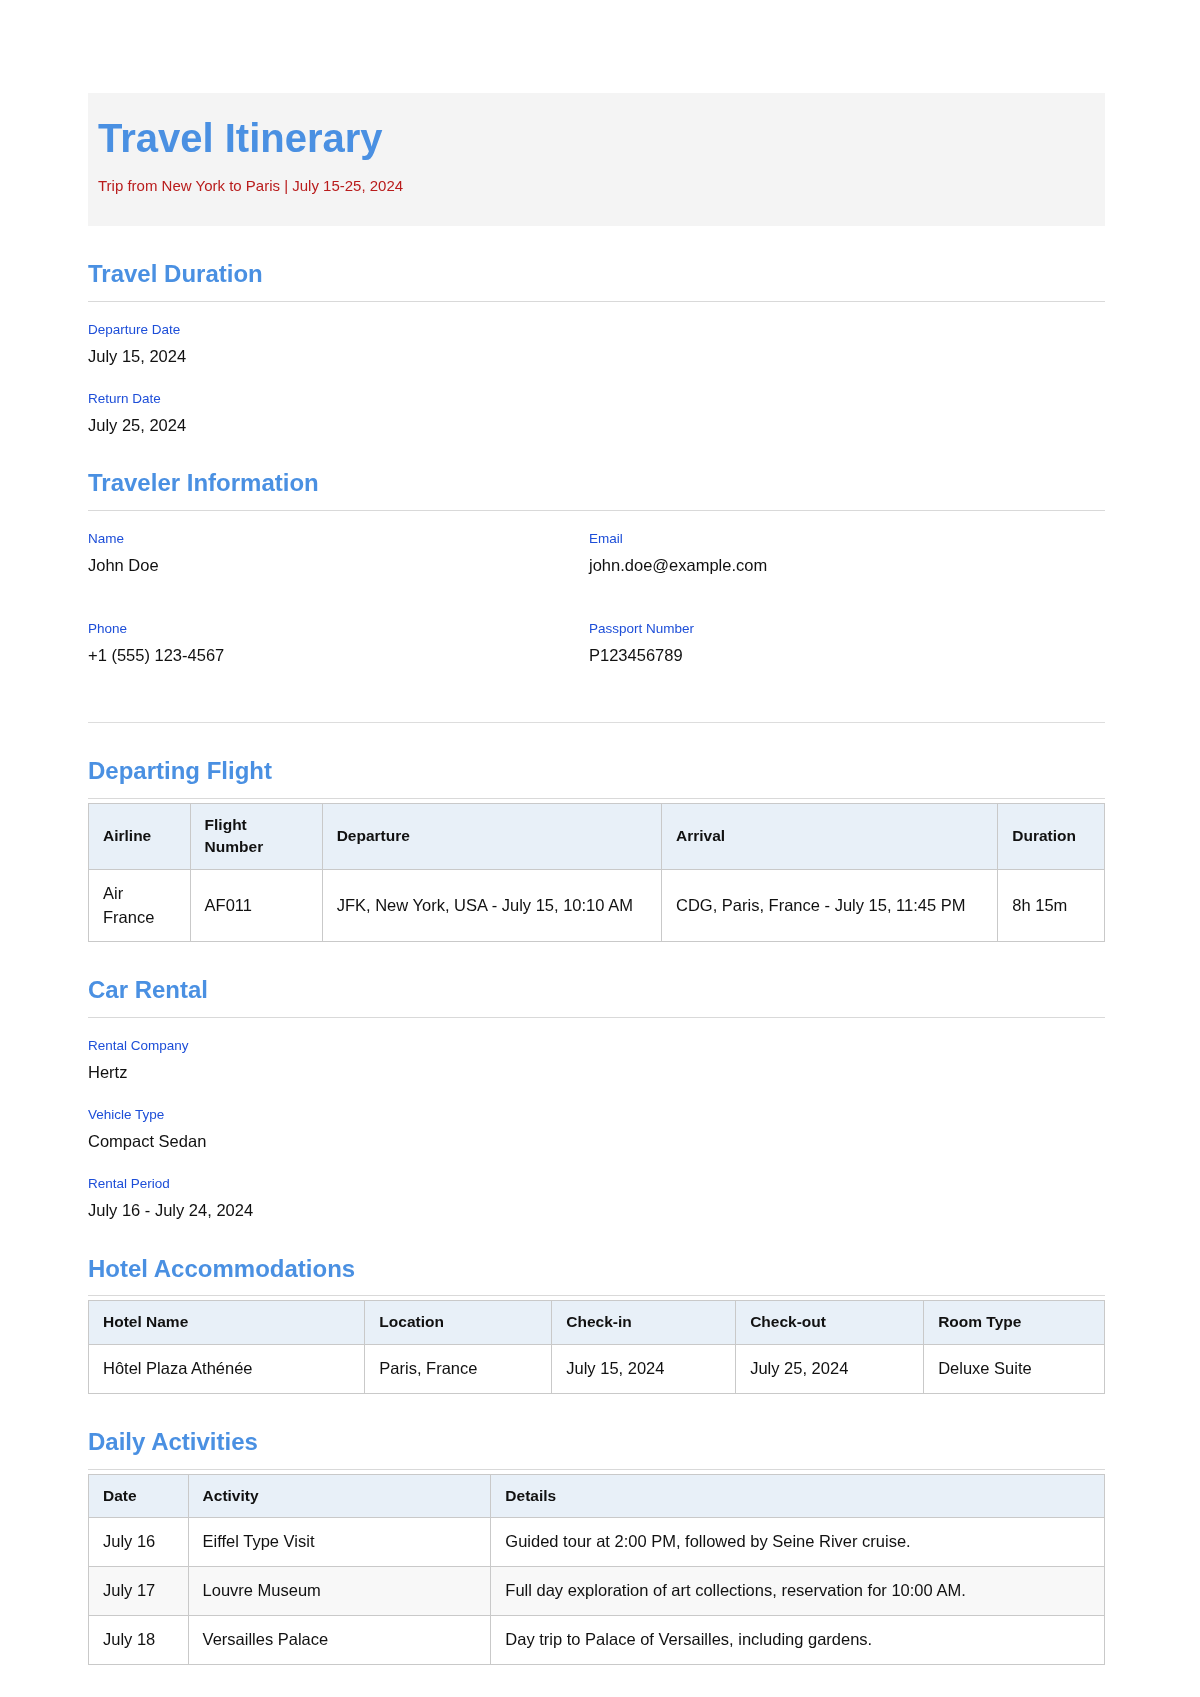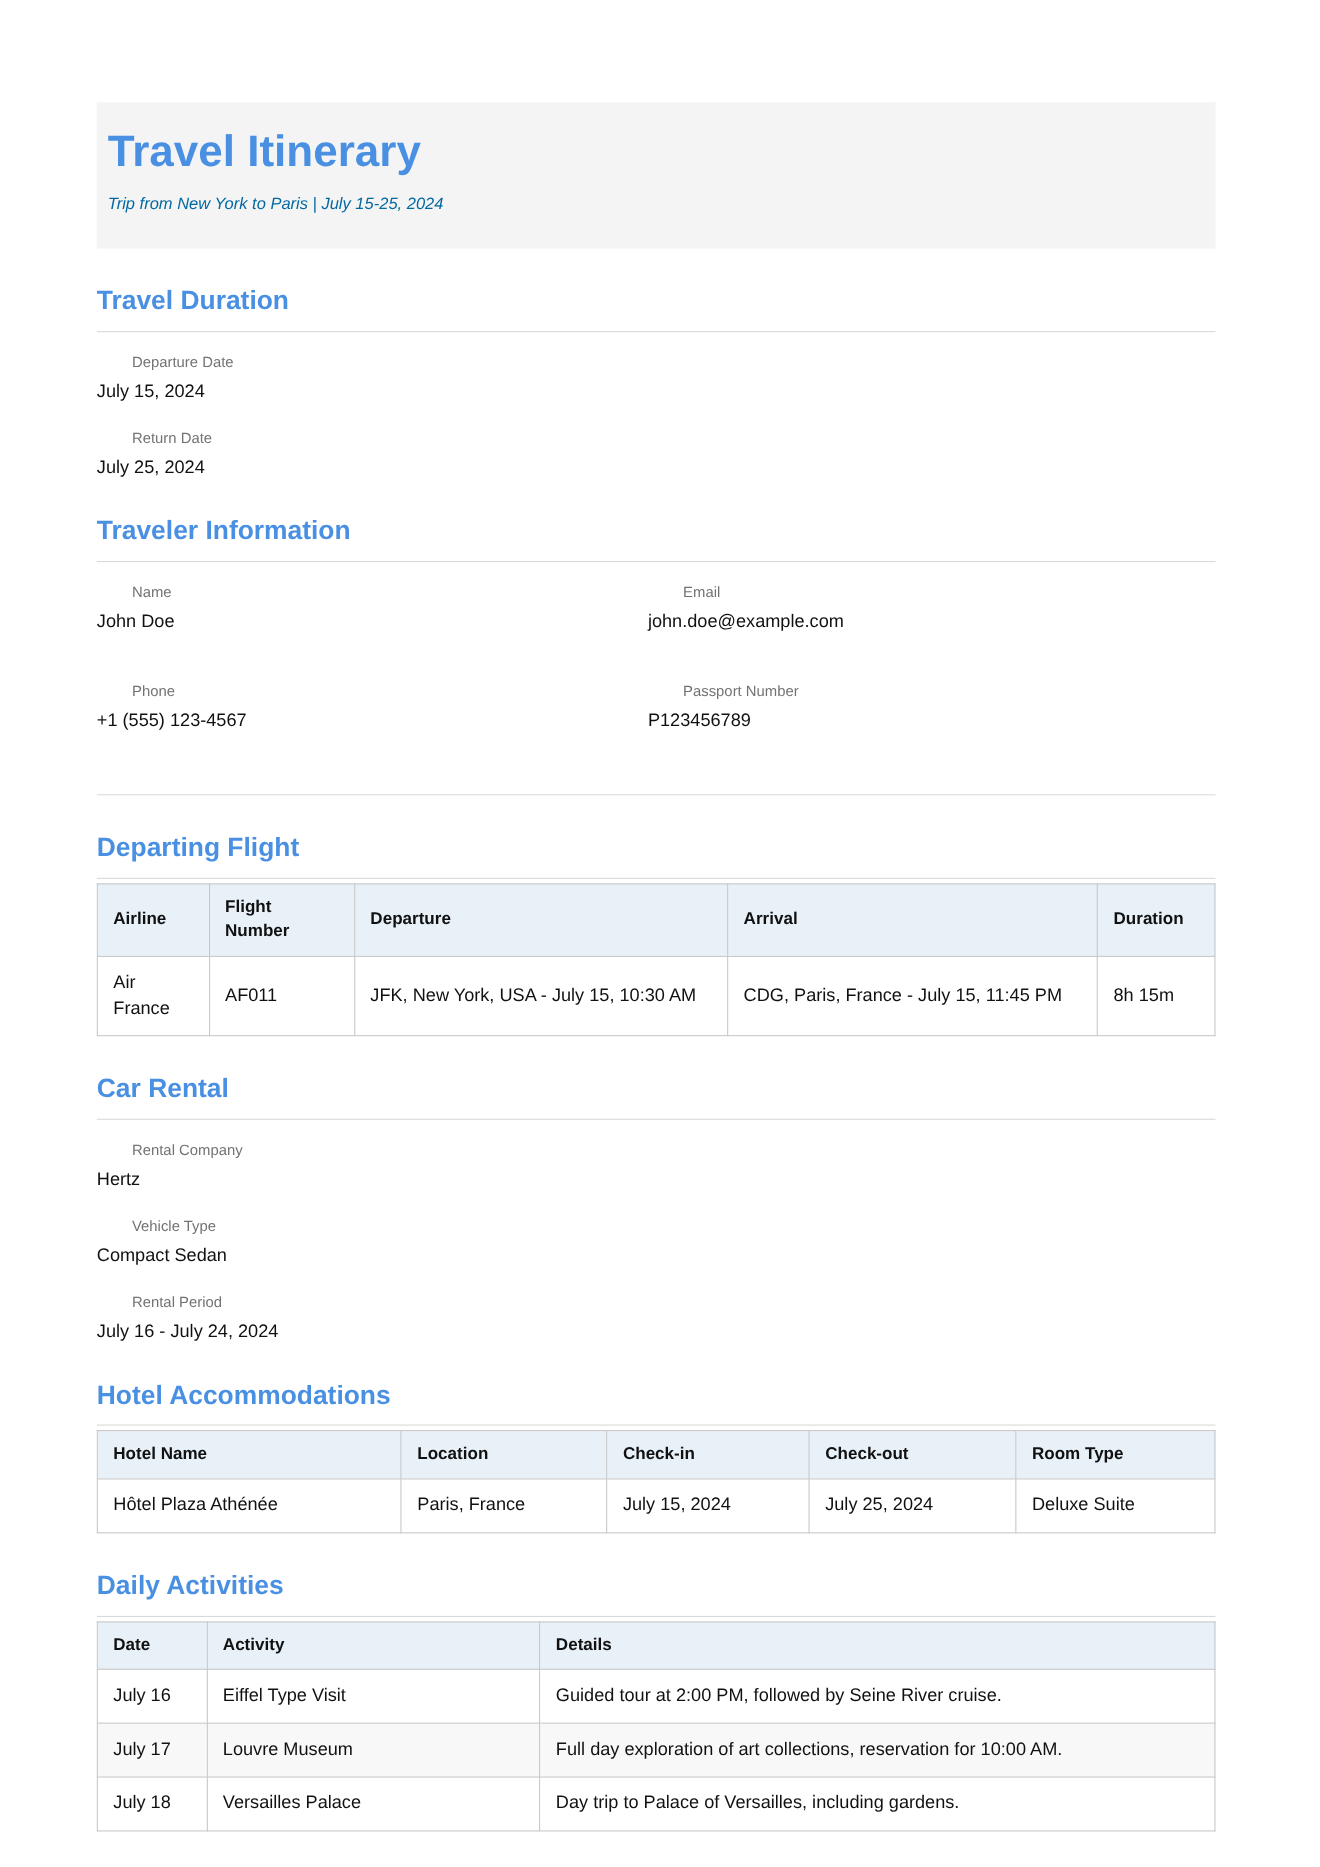--- a/index.html
+++ b/index.html
@@ -23,43 +23,41 @@
     padding: 21px 10px 30px;
   }
   .page-title {
     color: #4a90e2;
     font-size: 40px;
     font-weight: bold;
     line-height: 1.2;
   }
   .page-subtitle {
     margin-top: 13px;
-    color: #0369a1;
+    color: #b91c1c;
     font-size: 15px;
     line-height: 1.4;
-    font-style: italic;
   }
   
   h2.section-heading {
     margin-top: 34px;
     color: #4a90e2;
     font-size: 24px;
     font-weight: bold;
     line-height: 1.2;
     padding-bottom: 12px;
     border-bottom: 1px solid #d9d9d9;
   }
   .section-body { margin-top: 20px; }
   .field { margin-bottom: 24px; }
   .field-label {
     font-size: 13.5px;
-    color: #737373;
+    color: #1d4ed8;
     line-height: 1.2;
     margin-bottom: 8px;
-    margin-left: 32px;
   }
   .field-value {
     font-size: 16.5px;
     color: #111;
     line-height: 1.25;
   }
   .two-col {
     display: grid;
     grid-template-columns: 480px 1fr;
     column-gap: 0;
@@ -180,21 +178,21 @@
           <th>Flight Number</th>
           <th>Departure</th>
           <th>Arrival</th>
           <th>Duration</th>
         </tr>
       </thead>
       <tbody>
         <tr>
           <td>Air France</td>
           <td>AF011</td>
-          <td><span class="wrap-limit">JFK, New York, USA - July 15, 10:30 AM</span></td>
+          <td><span class="wrap-limit">JFK, New York, USA - July 15, 10:10 AM</span></td>
           <td><span class="wrap-limit">CDG, Paris, France - July 15, 11:45 PM</span></td>
           <td>8h 15m</td>
         </tr>
       </tbody>
     </table>
   </section>
 
   <section>
     <h2 class="section-heading">Car Rental</h2>
     <div class="section-body">

